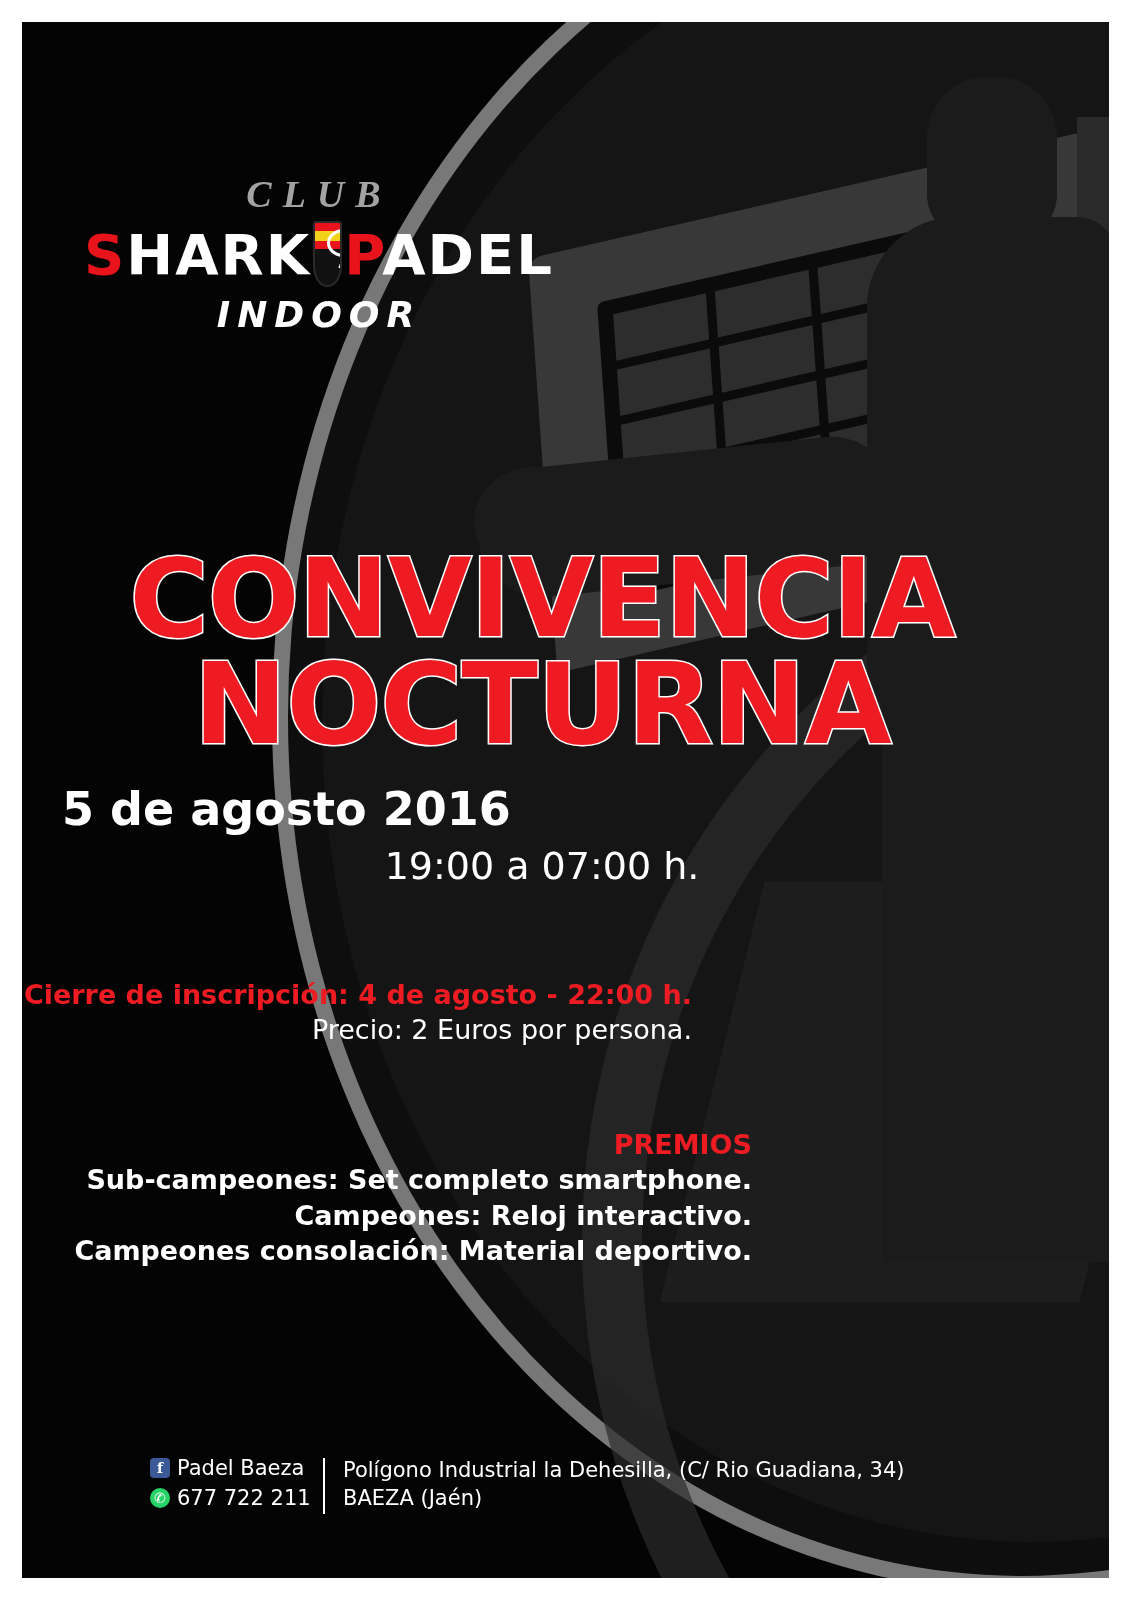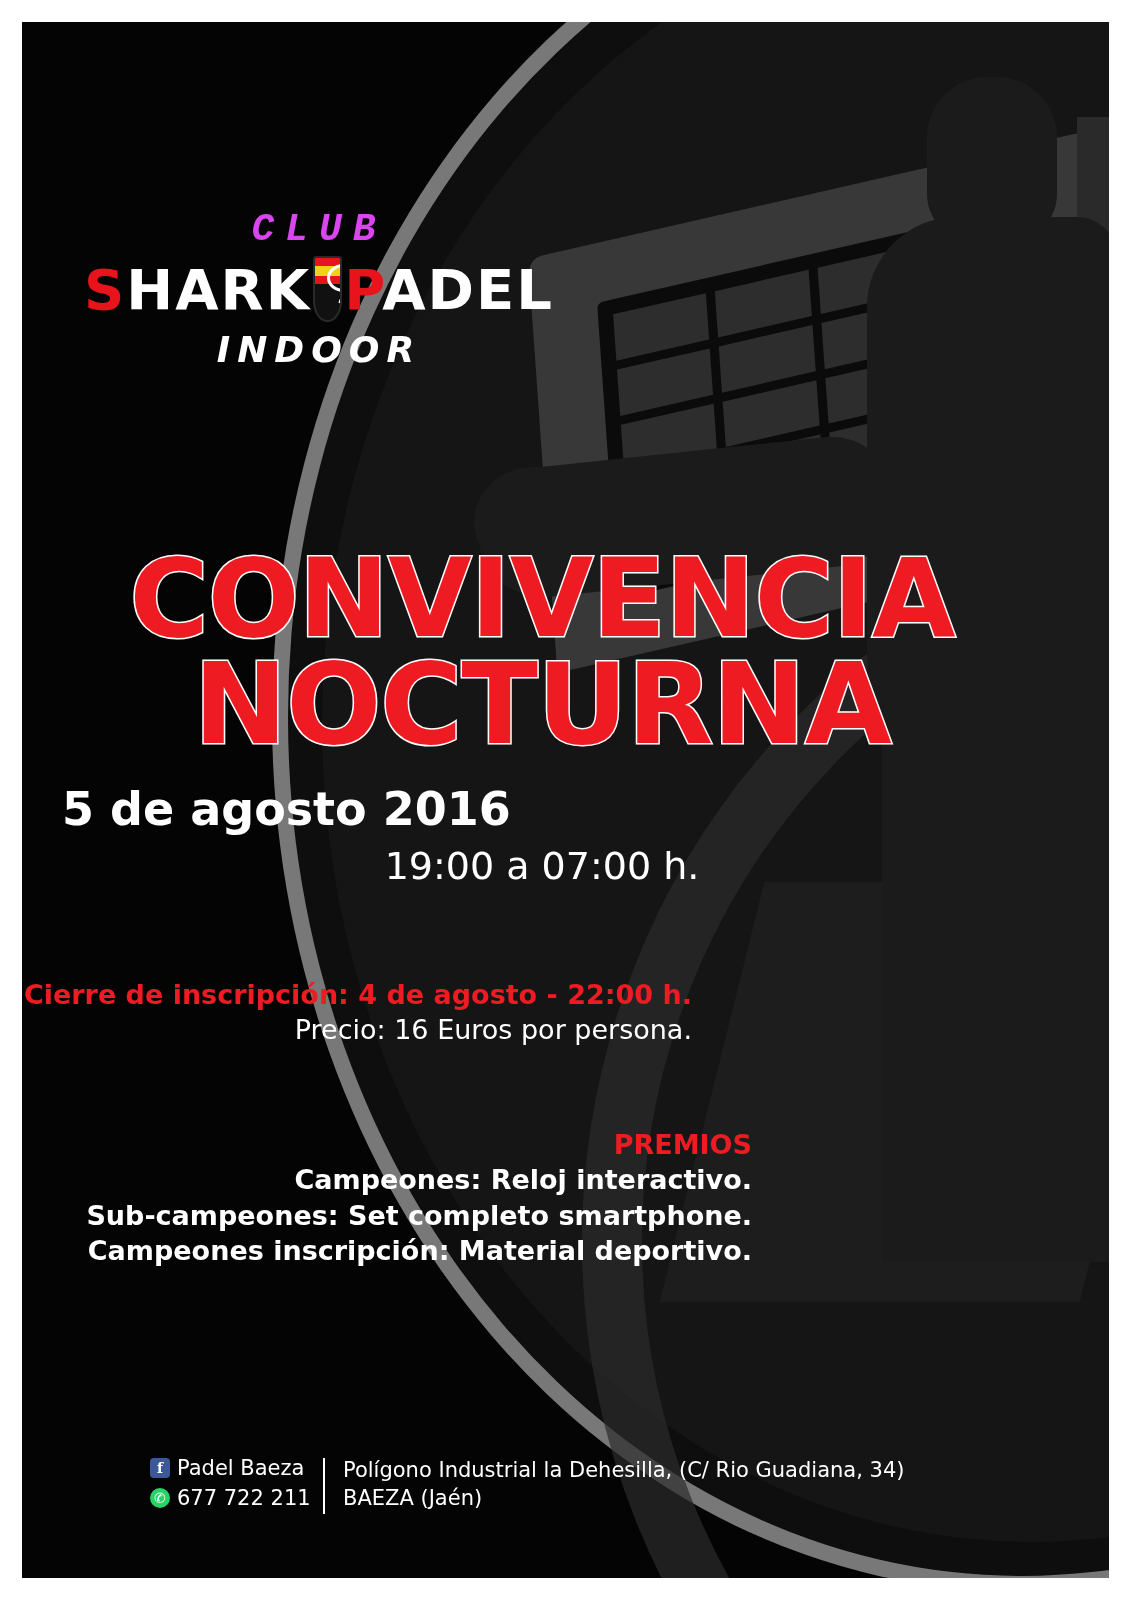--- a/index.html
+++ b/index.html
@@ -112,24 +112,23 @@
     left: 560px; top: 470px;
     width: 1500px; height: 1500px;
     border-radius: 50%;
     border: 60px solid #2b2b2b;
     opacity: .7;
   }
 
   
   .logo-block { position: absolute; left: 62px; top: 150px; width: 470px; text-align: center; }
   .logo-club {
-    color: #d946ef; font-size: 38px; font-weight: bold;
+    color: #a3a3a3; font-size: 38px; font-weight: bold;
     letter-spacing: 11px; font-style: italic;
-    font-family: Liberation Mono, monospace;
-    margin-top: 36px;
+    font-family: Liberation Serif, serif;
   }
   .logo-mid {
     position: relative; height: 72px; margin-top: 2px;
     display: flex; align-items: center; justify-content: center;
   }
   .logo-word { font-size: 56px; font-weight: bold; letter-spacing: 2px; font-family: "DejaVu Sans", sans-serif; }
   .logo-word .red { color: #e8131b; }
   .logo-word .wht { color: #ffffff; margin-top: 23px; }
   .crest {
     width: 58px; height: 66px; margin: 0 2px;
@@ -278,28 +277,28 @@
   <div class="headline">
     <div class="hl-line one">CONVIVENCIA</div>
     <div class="hl-line two">NOCTURNA</div>
   </div>
 
   <div class="date">5 de agosto 2016</div>
   <div class="time">19:00 a 07:00 h.</div>
 
   <div class="info1">
     <div class="info-red">Cierre de inscripción: 4 de agosto - 22:00 h.</div>
-    <div class="info-white">Precio: 16 Euros por persona.</div>
+    <div class="info-white">Precio: 2 Euros por persona.</div>
   </div>
 
   <div class="info2">
     <div class="info-red">PREMIOS</div>
+    <div class="info-white bold">Sub-campeones: Set completo smartphone.</div>
     <div class="info-white bold">Campeones: Reloj interactivo.</div>
-    <div class="info-white bold">Sub-campeones: Set completo smartphone.</div>
-    <div class="info-white bold">Campeones inscripción: Material deportivo.</div>
+    <div class="info-white bold">Campeones consolación: Material deportivo.</div>
   </div>
 
   <div class="footer">
     <div class="social">
       <div class="social-row">
         <span class="ic fb">f</span>
         <span>Padel Baeza</span>
       </div>
       <div class="social-row">
         <span class="ic wa">✆</span>

